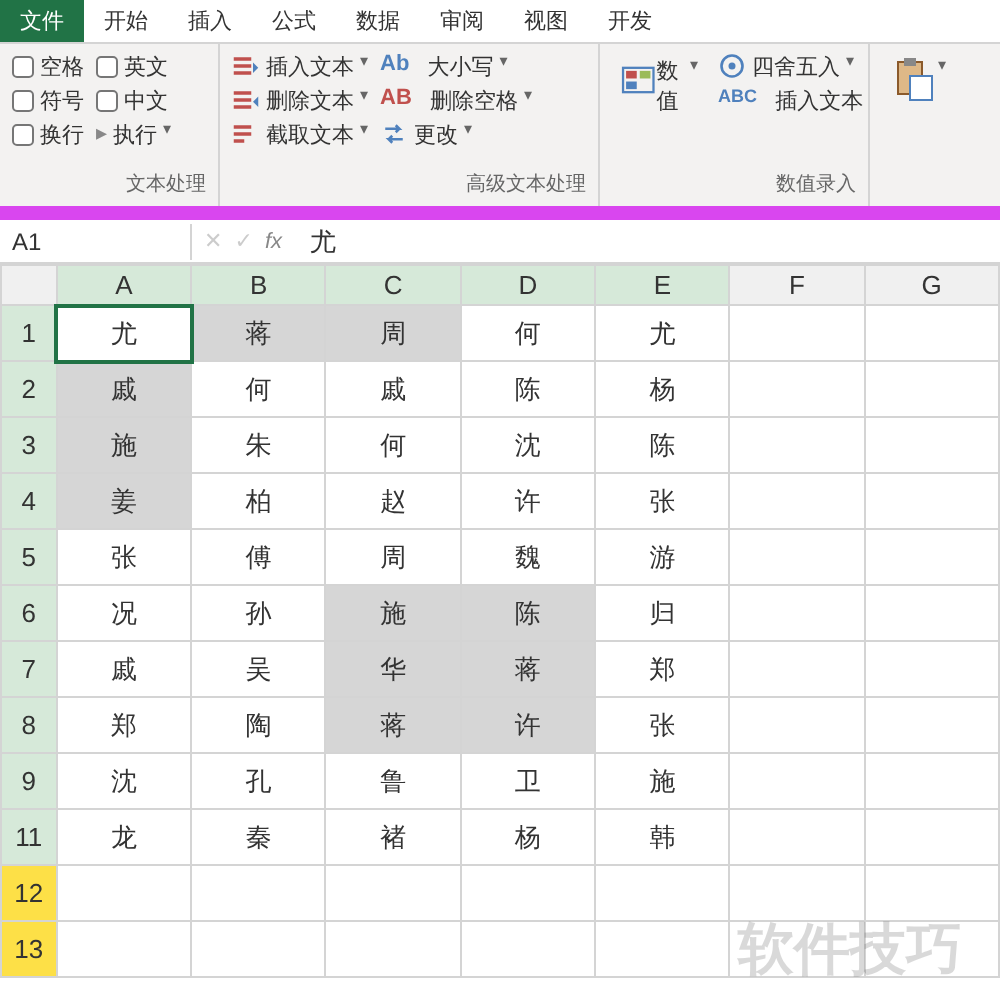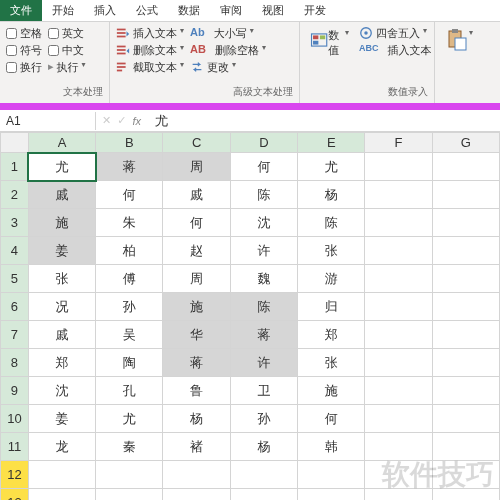--- a/index.html
+++ b/index.html
@@ -35,21 +35,21 @@
   table.grid { border-collapse: collapse; table-layout: fixed; }
   table.grid th, table.grid td { border: 1px solid #d4d4d4; font-size: 13px; text-align: center; font-weight: normal; color: #333; }
   th.corner { width: 28px; height: 20px; background: #f0f0f0; }
   th.colh { height: 20px; background: #f0f0f0; width: 68px; font-size: 12px; }
   th.rowh { width: 28px; background: #fde047; font-size: 12px; }
   td.cell { width: 68px; height: 28px; background: #fff; }
   td.sel { background: #d6d6d6; }
   td.active { background: #fff; outline: 2px solid #217346; outline-offset: -1px; }
   th.colh.hl, th.rowh.hl { background: #d6e9d9; }
 
-  .watermark { position: absolute; right: 6px; bottom: 6px; font-size: 28px; color: rgba(0,0,0,0.15); font-weight: bold; pointer-events: none; margin-left: 28px; }
+  .watermark { position: absolute; right: 19px; bottom: 6px; font-size: 28px; color: rgba(0,0,0,0.15); font-weight: bold; pointer-events: none; margin-left: 28px; }
 </style>
 </head>
 <body>
 
 <div class="tabs">
   <div class="tab file-tab">文件</div>
   <div class="tab">开始</div>
   <div class="tab">插入</div>
   <div class="tab">公式</div>
   <div class="tab">数据</div>
@@ -290,30 +290,20 @@
           <th class="rowh hl">9</th>
           <td class="cell">沈</td>
           <td class="cell">孔</td>
           <td class="cell">鲁</td>
           <td class="cell">卫</td>
           <td class="cell">施</td>
           <td class="cell"></td>
           <td class="cell"></td>
         </tr>
         <tr>
-          <th class="rowh hl">10</th>
-          <td class="cell">姜</td>
-          <td class="cell">尤</td>
-          <td class="cell">杨</td>
-          <td class="cell">孙</td>
-          <td class="cell">何</td>
-          <td class="cell"></td>
-          <td class="cell"></td>
-        </tr>
-        <tr>
           <th class="rowh hl">11</th>
           <td class="cell">龙</td>
           <td class="cell">秦</td>
           <td class="cell">褚</td>
           <td class="cell">杨</td>
           <td class="cell">韩</td>
           <td class="cell"></td>
           <td class="cell"></td>
         </tr>
         <tr>

